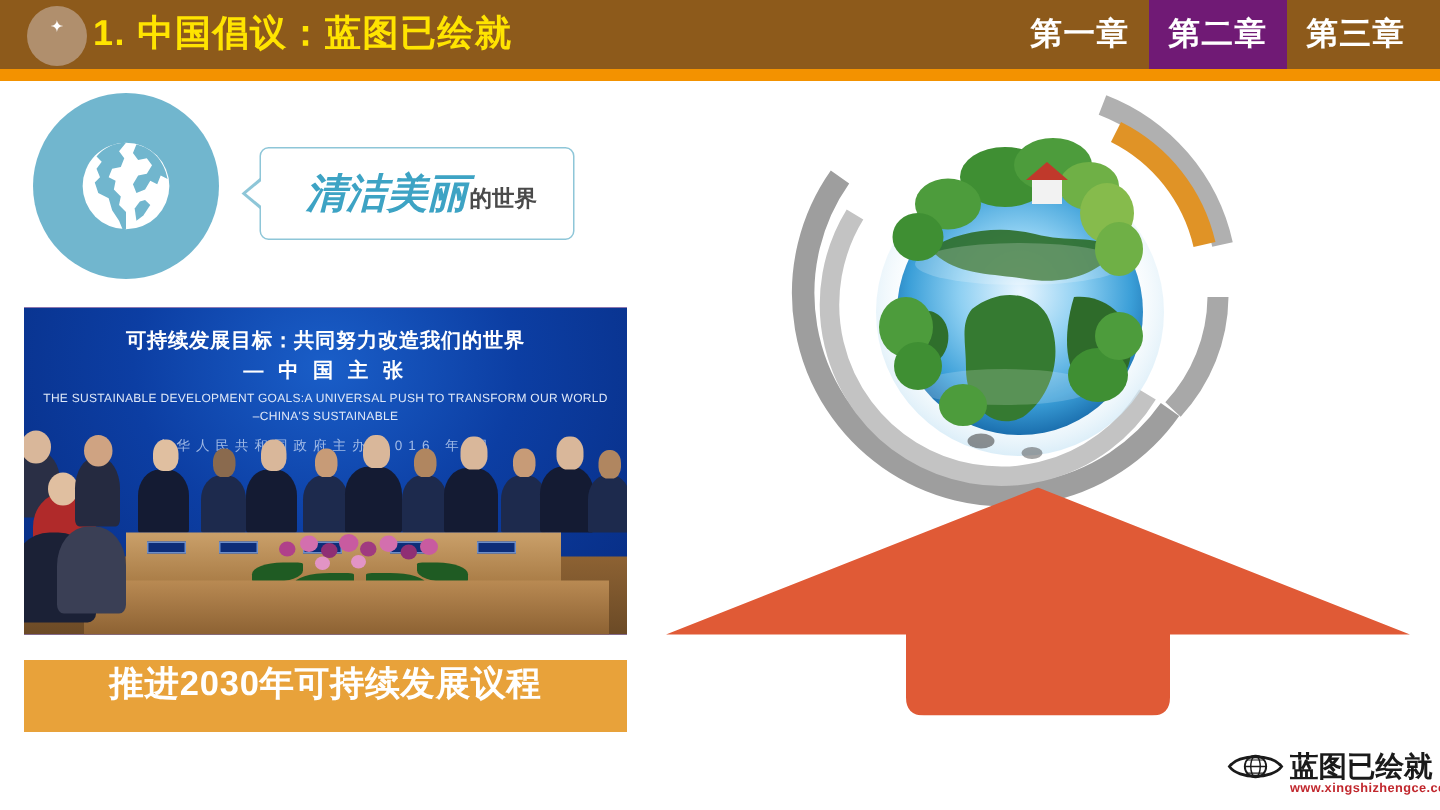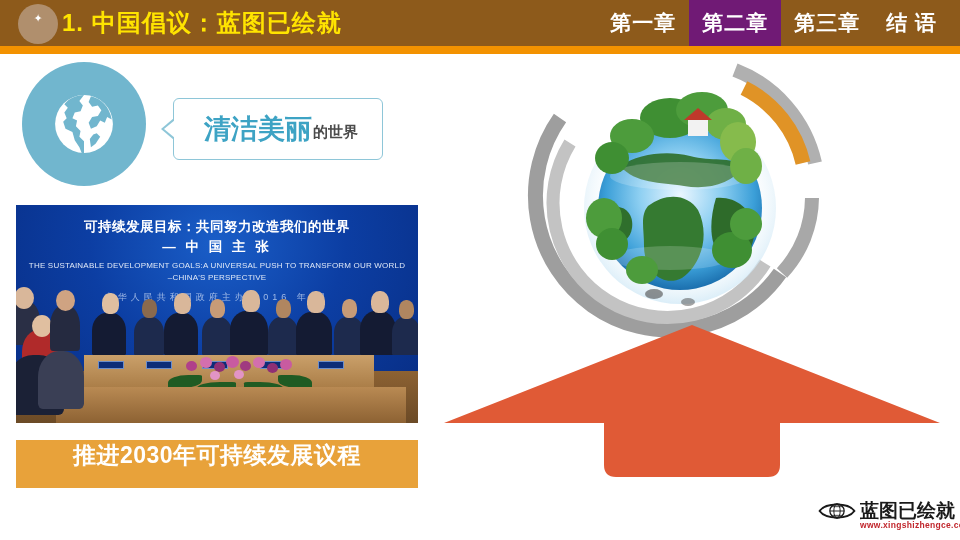--- a/index.html
+++ b/index.html
@@ -127,20 +127,21 @@
     display: flex;
     align-items: center;
     justify-content: center;
     padding-left: 6px;
   }
   #bubble-main {
     color: #3da3c4;
     font-size: 27px;
     font-weight: bold;
     letter-spacing: 0px;
+    font-style: italic;
   }
   #bubble-sub {
     color: #4a4a4a;
     font-size: 15px;
     font-weight: bold;
     margin-left: 1px;
     margin-top: 7px;
   }
 
   
@@ -348,21 +349,20 @@
 <div id="header-badge">
   <span class="star">✦</span>
 </div>
 
 <div id="header-title">1.  中国倡议：蓝图已绘就</div>
 
 <div id="tabs">
   <div class="tab">第一章</div>
   <div class="tab active">第二章</div>
   <div class="tab">第三章</div>
-  <div class="tab">结 语</div>
 </div>
 
 <div id="globe-badge">
   <svg width="74" height="74" viewBox="0 0 64 64">
     <circle cx="32" cy="32" r="25" fill="#ffffff"></circle>
     <g fill="#71b6ce">
       <path d="M32 7 C25 7 19 10 15 15 L18 18 L15 22 L17 27 L14 30 L16 36 L22 39 L24 46 L28 52 L30 57 C31 57 31 57 32 57 L32 47 L28 43 L29 38 L25 34 L26 29 L22 27 L24 22 L29 21 L31 16 L28 12 Z"></path>
       <path d="M38 8 L36 13 L39 17 L44 16 L47 20 L44 25 L39 26 L36 31 L38 36 L43 34 L46 29 L50 31 L52 26 L56 28 C54 17 47 10 38 8 Z"></path>
       <path d="M40 41 L37 45 L38 52 L42 49 L46 43 L43 40 Z"></path>
     </g>
@@ -377,21 +377,21 @@
     <span id="bubble-sub">的世界</span>
   </div>
 </div>
 
 <div id="photo">
   <div id="photo-backdrop"></div>
 
   <div id="photo-head1">可持续发展目标：共同努力改造我们的世界</div>
   <div id="photo-head2">— 中 国 主 张</div>
   <div id="photo-sub1">THE SUSTAINABLE DEVELOPMENT GOALS:A UNIVERSAL PUSH TO TRANSFORM OUR WORLD</div>
-  <div id="photo-sub2">–CHINA'S PERSPECTIVE</div>
+  <div id="photo-sub2">–CHINA'S SUSTAINABLE</div>
   <div id="photo-smallline">中华人民共和国政府主办 2016 年 日</div>
 
   <div>
     <div class="suit" style="left:76px;  top:108px; width:34px; height:42px;"></div>
     <div class="head" style="left:86px;  top:88px;  width:17px; height:21px; background:#e0bfa0;"></div>
     <div class="suit" style="left:118px; top:112px; width:30px; height:38px; background:#1d2a4d;"></div>
     <div class="head" style="left:126px; top:94px;  width:15px; height:19px; background:#8a6a4e;"></div>
     <div class="suit" style="left:148px; top:108px; width:34px; height:42px;"></div>
     <div class="head" style="left:158px; top:88px;  width:17px; height:21px; background:#d9b79a;"></div>
     <div class="suit" style="left:186px; top:112px; width:30px; height:38px; background:#1d2a4d;"></div>

